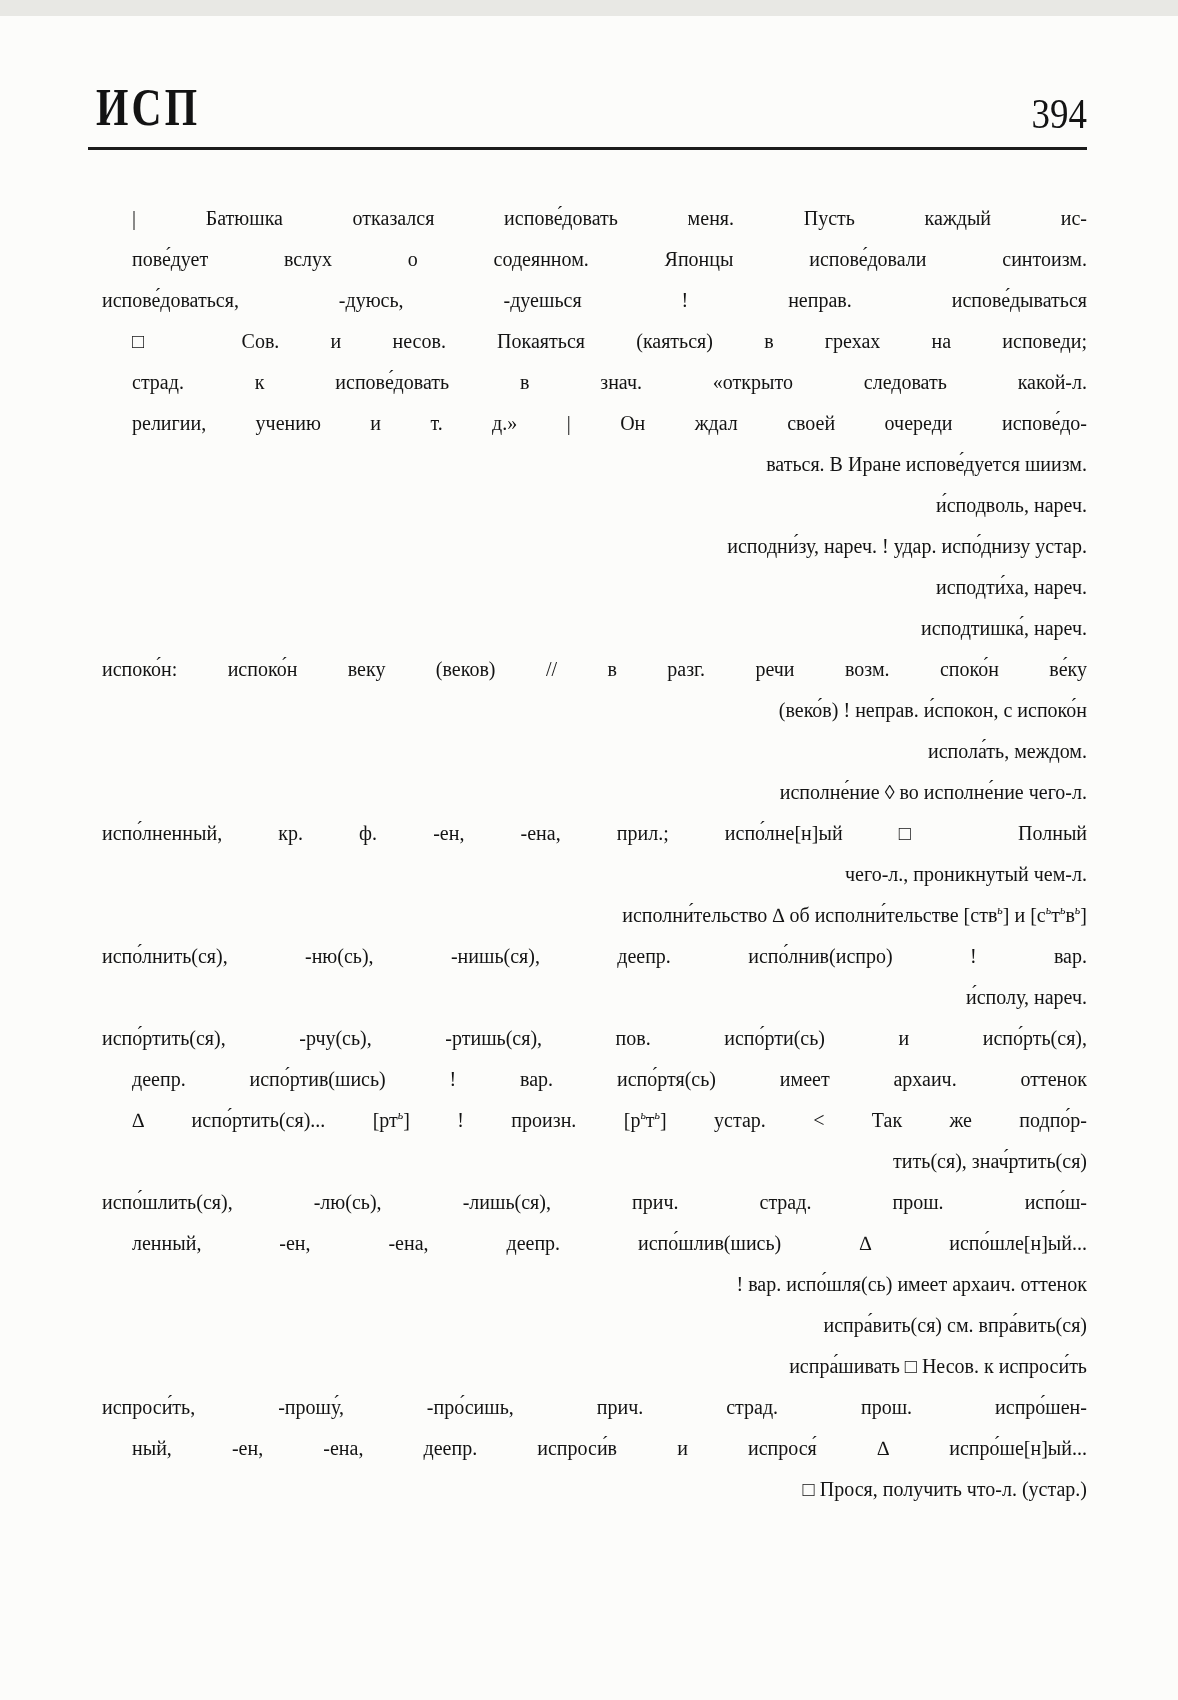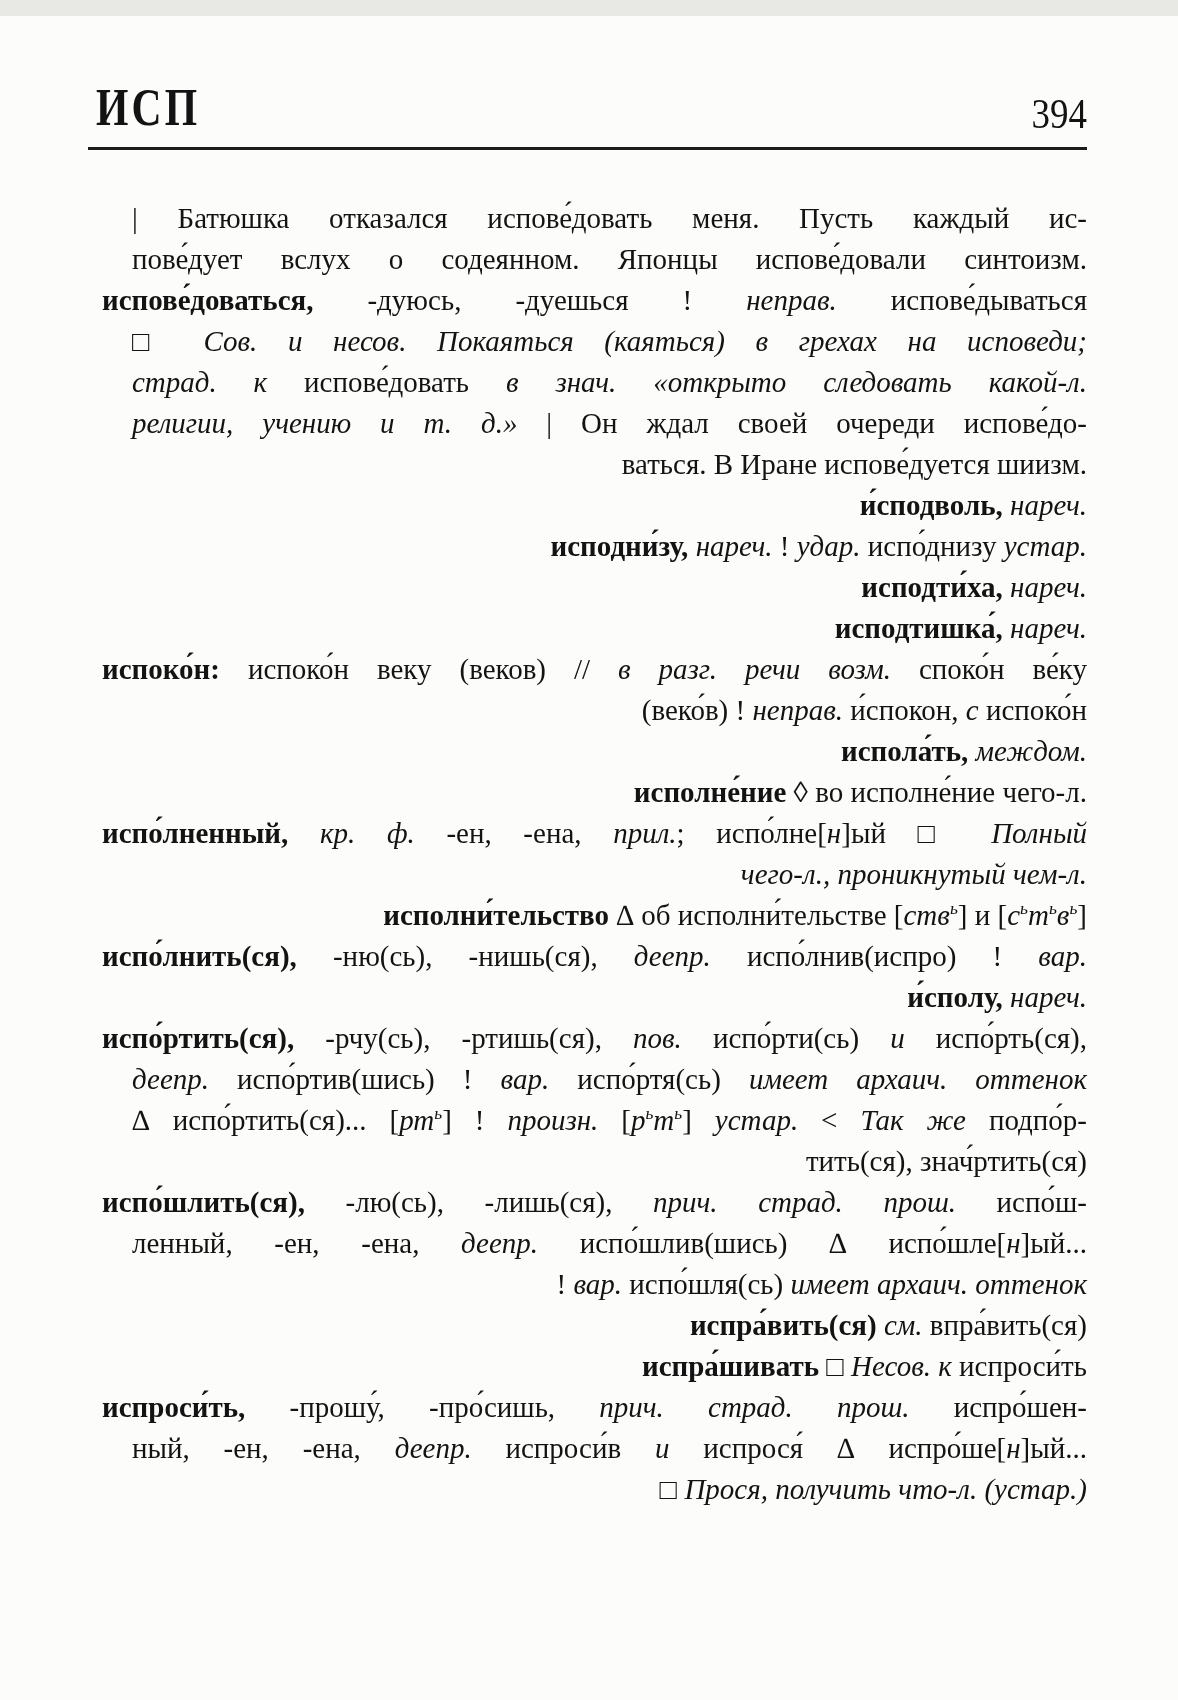--- a/index.html
+++ b/index.html
@@ -23,28 +23,28 @@
     position:absolute;right:91px;top:74px;
     font-size:42px;font-weight:400;
     transform:scaleX(.88);transform-origin:right top;
   }
   .header-rule{
     position:absolute;left:88px;top:131px;
     width:999px;height:3px;background:#1c1c1c;border:0;margin:0;
   }
   .content{
     position:absolute;left:102px;top:182px;width:985px;
-    font-size:29px;line-height:41px;
+    font-size:20px;line-height:41px;
   }
   .entry{margin:0;padding:0;}
   .line{text-align:right;white-space:normal;}
   .line.fill{text-align:justify;text-align-last:justify;}
   .line.cont{padding-left:30px;}
-  .bold{font-weight:700;}
-  .ital{font-style:italic;}
+  .bold{font-weight:400;}
+  .ital{}
   .norm{font-style:normal;}
   .supi{font-style:italic;font-size:0.60em;vertical-align:super;line-height:0;}
 </style>
 </head>
 <body>
 
 <div class="page">
   <div class="running-head">ИСП</div>
   <div class="page-number">394</div>
   <div class="header-rule"></div>

